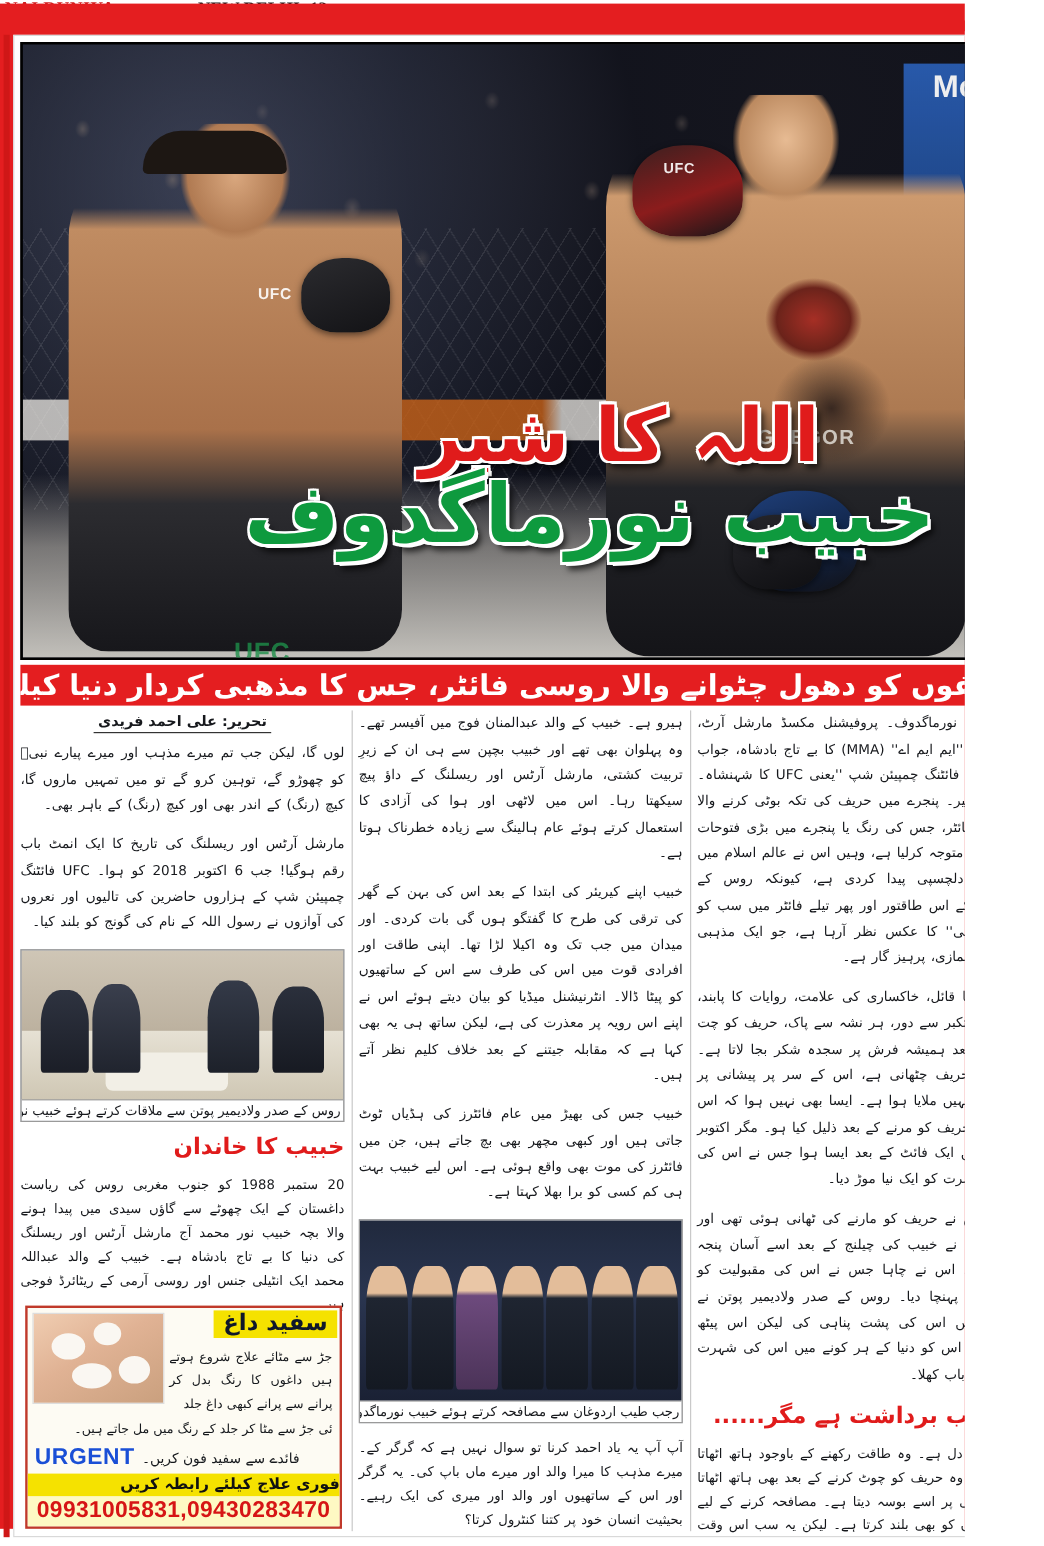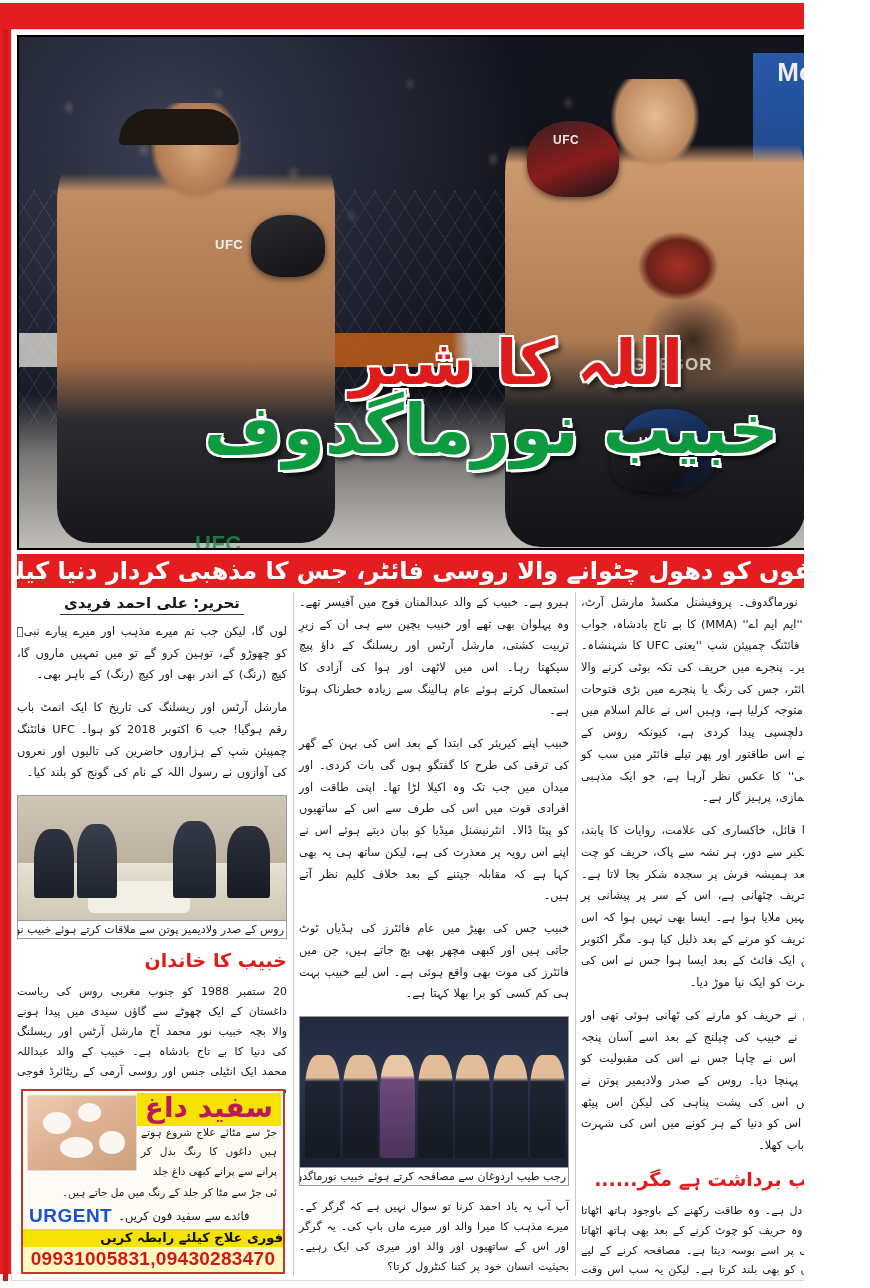--- a/index.html
+++ b/index.html
@@ -328,21 +328,21 @@
     direction: rtl;
     margin: 10px 0 5px 0;
   }
   .redhead.left-al { text-align: right; padding-right: 26px;}
 
   .byline {
     direction: rtl;
     text-align: center;
     font-family: "DejaVu Sans", "Liberation Sans", sans-serif;
     font-weight: bold;
-    font-size: 15px;
+    font-size: 12px;
     color: #16181c;
     border-bottom: 1px solid #333;
     display: inline-block;
     padding: 0 4px 2px 4px;
     margin: 2px 0 6px 0;
   }
   .byline-wrap { text-align: center; }
 
   
   .photo {
@@ -412,24 +412,24 @@
     border: 2px solid #c0392b;
     background: #fdfbf3;
     box-sizing: border-box;
     direction: rtl;
     overflow: hidden;
   }
   .ad-title {
     position: absolute;
     right: 2px; top: 2px;
     background: #f5e200;
-    color: #be185d;
-    font-family: "DejaVu Sans", "Liberation Sans", sans-serif;
-    font-weight: bold;
-    font-size: 28px;
+    color: #0f172a;
+    font-family: "DejaVu Sans", "Liberation Sans", sans-serif;
+    font-weight: bold;
+    font-size: 19px;
     padding: 0 8px 2px 8px;
     z-index: 3;
     line-height: 1.1;
   }
   .ad-photo {
     position: absolute;
     left: 4px; top: 4px;
     width: 108px; height: 74px;
     background: linear-gradient(150deg,#f0cdb1 0%, #e0b294 44%, #caa07e 100%);
     border: 1px solid #ddd;

